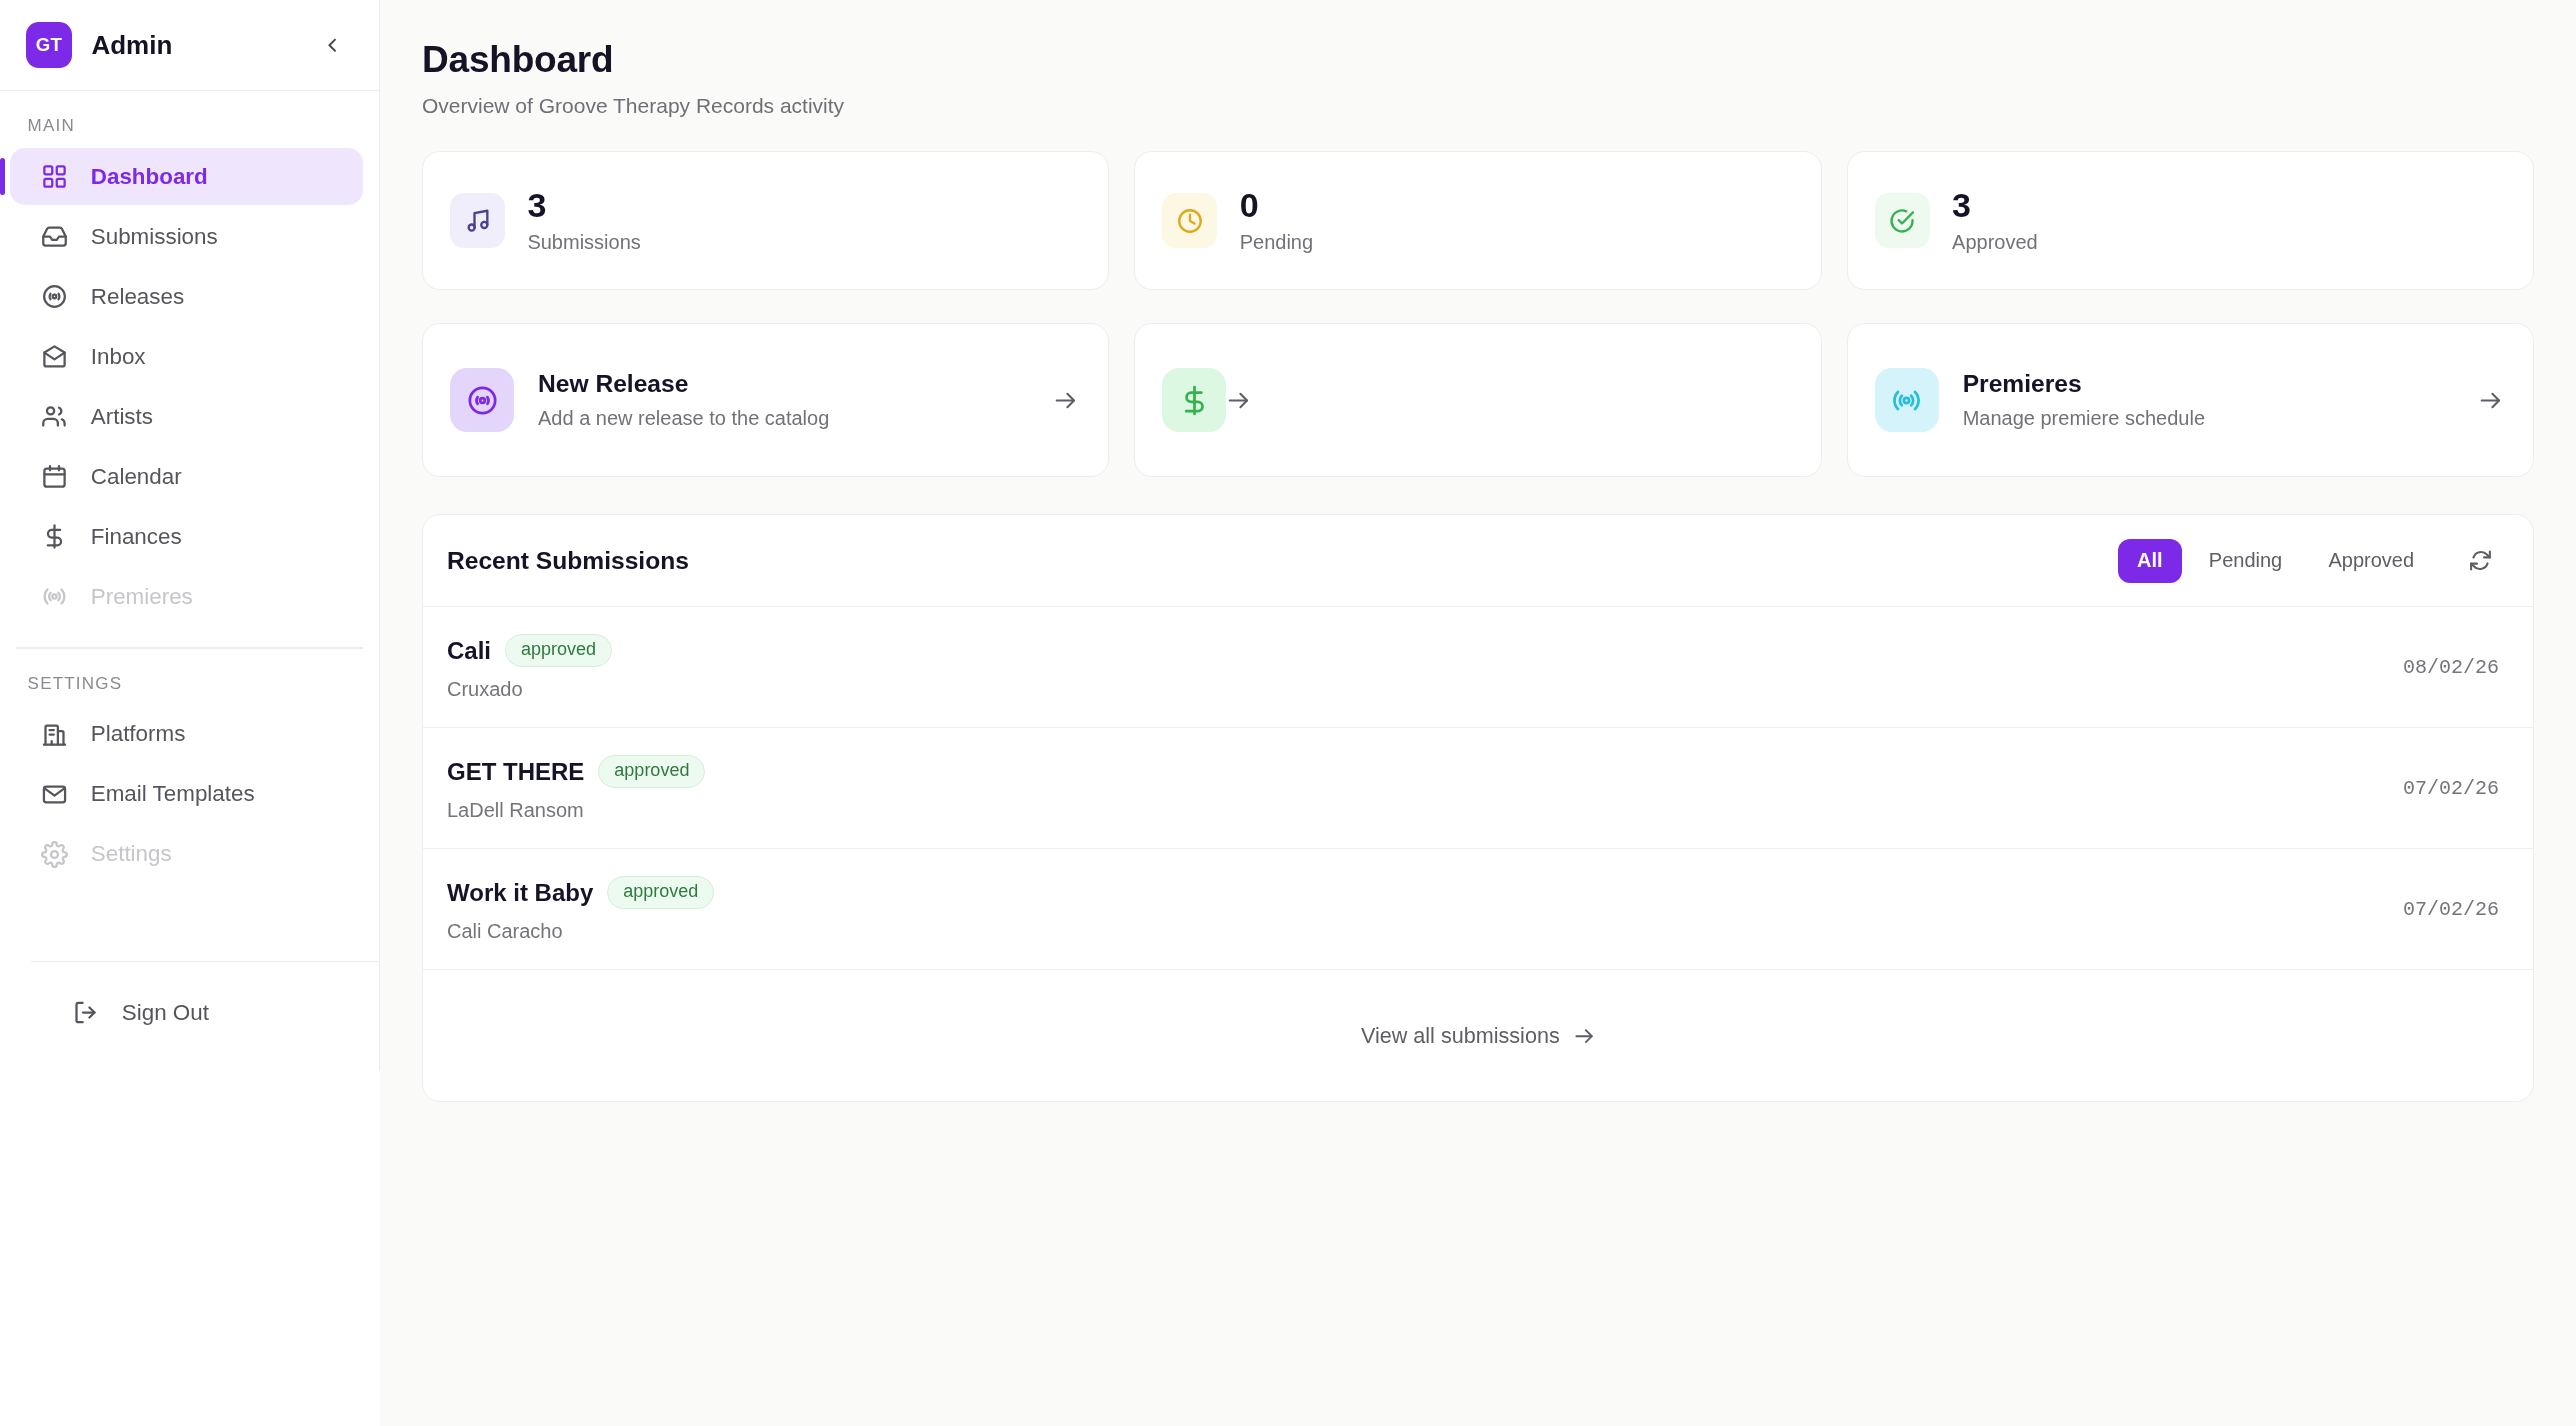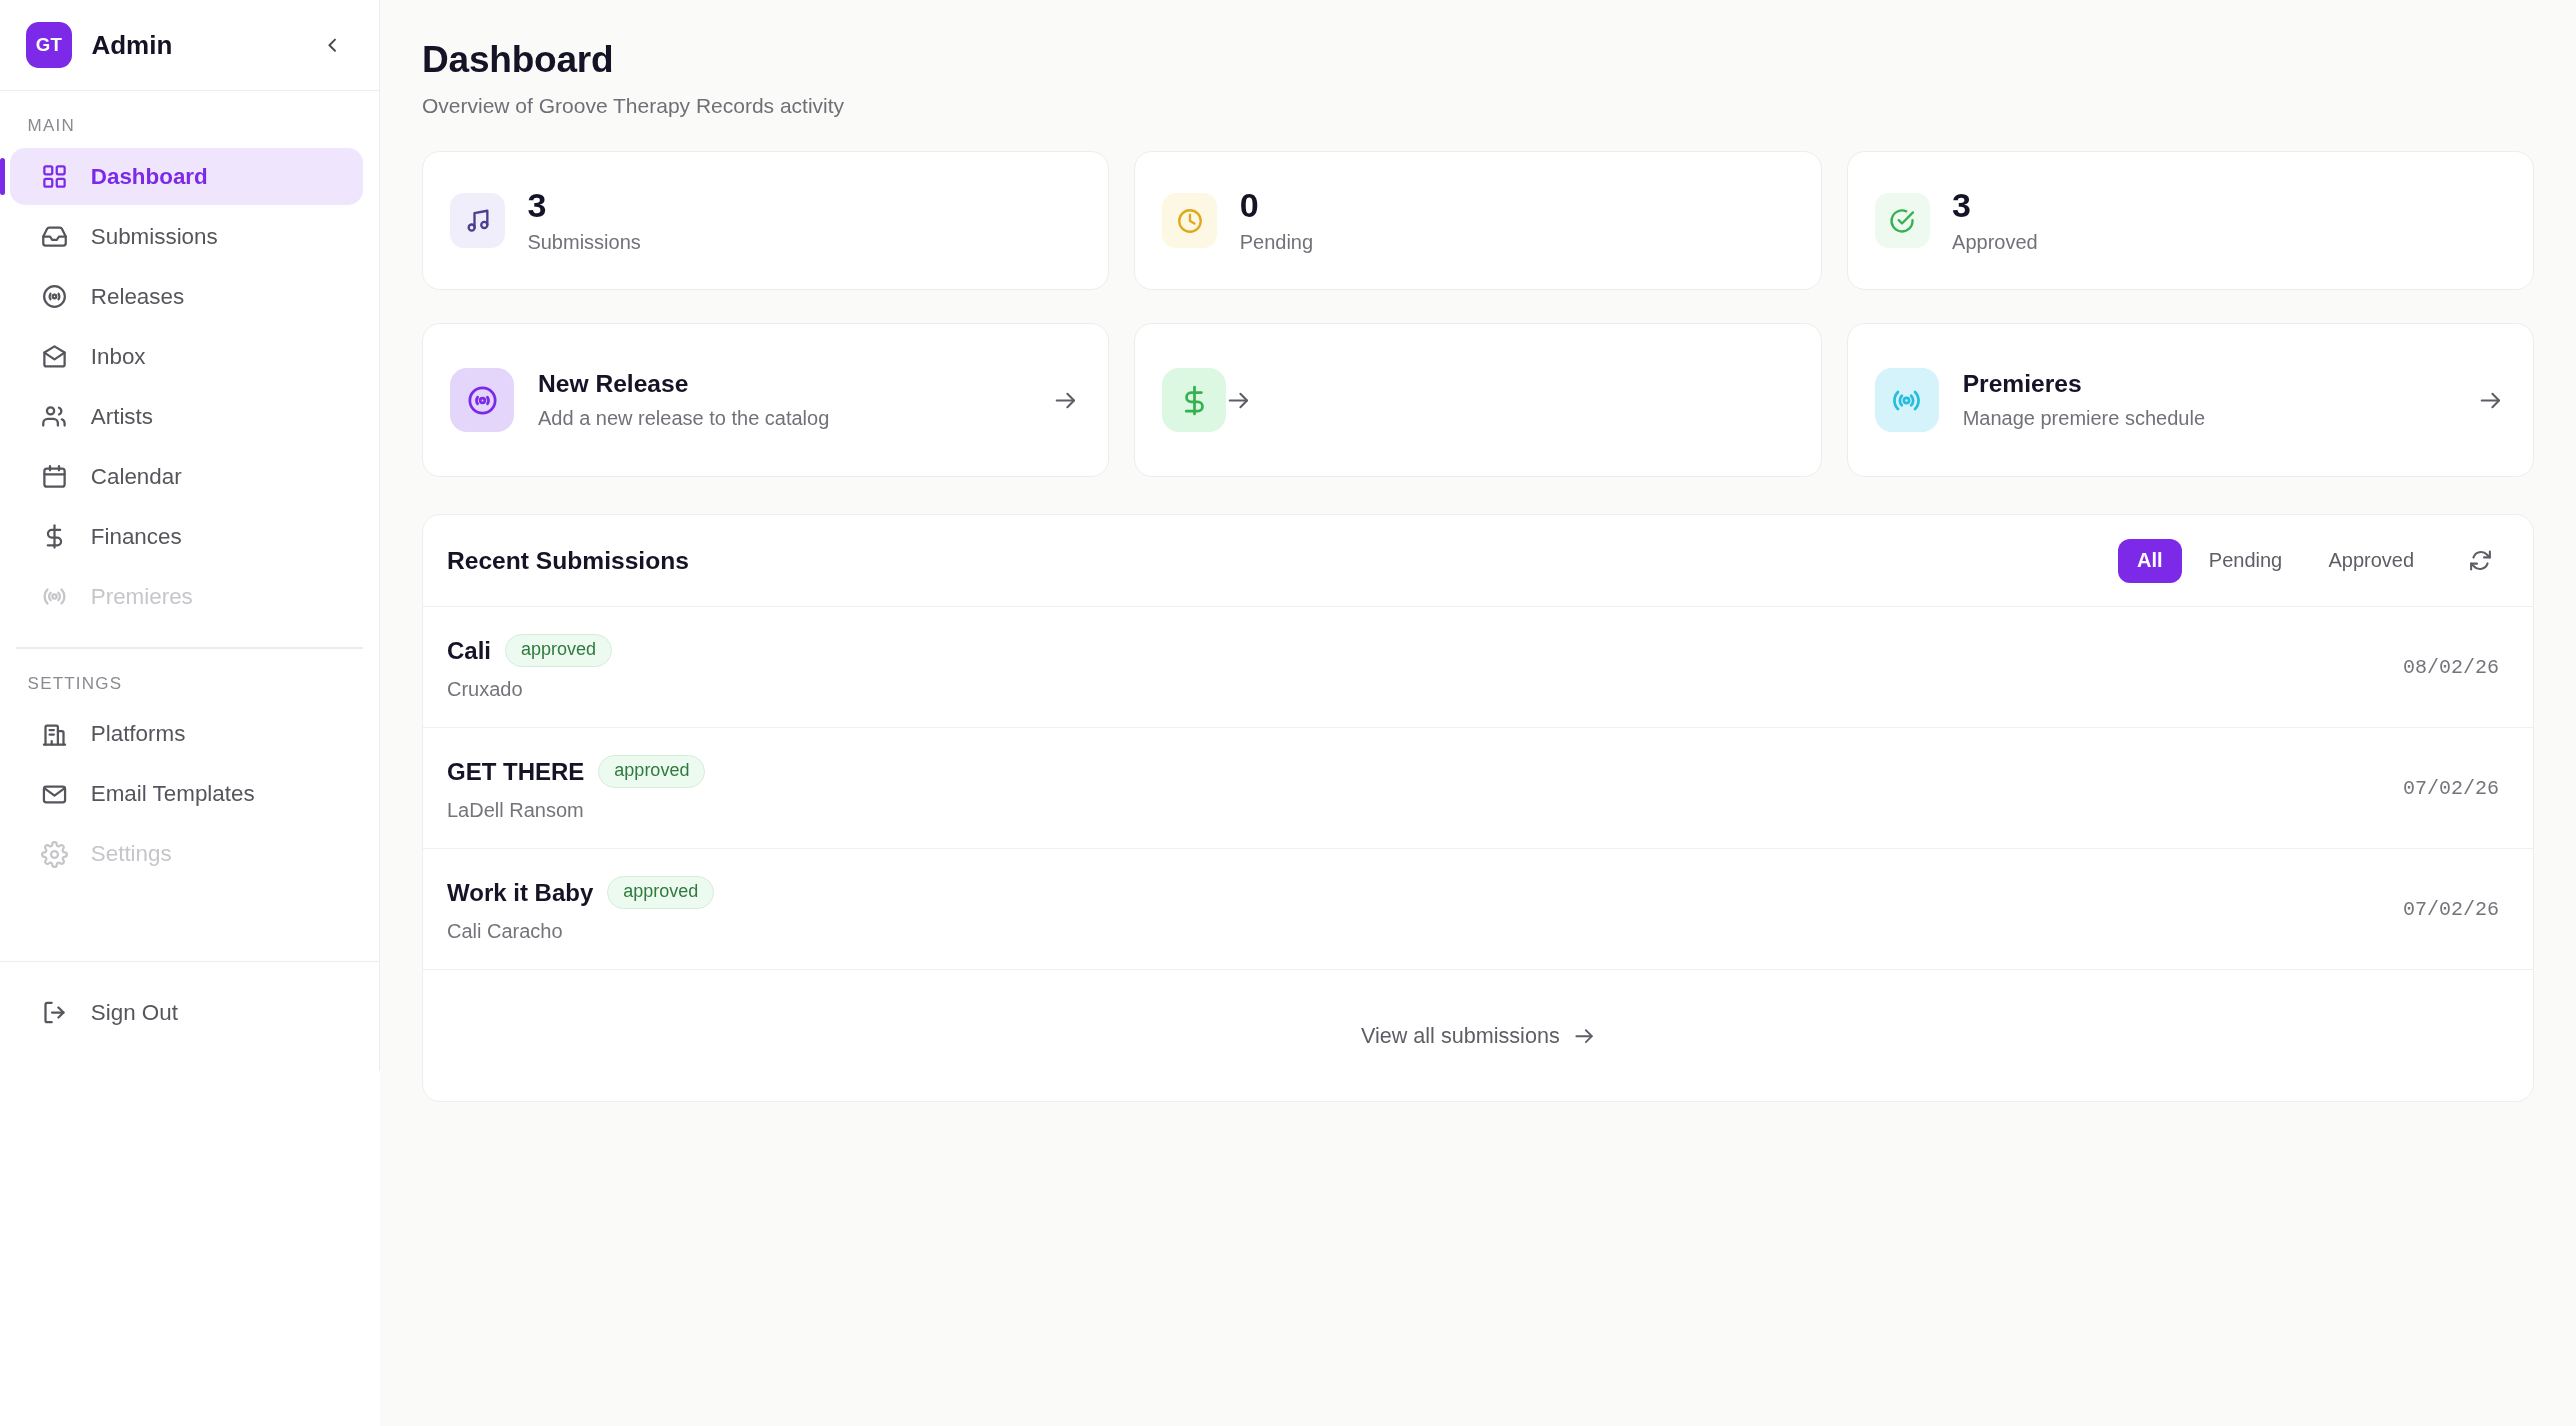--- a/index.html
+++ b/index.html
@@ -82,20 +82,21 @@
     background: #7c2ae8;
   }
   .nav-item.disabled { color: #c6c6ca; cursor: default; }
   .sb-divider {
     height: 1.5px; background: #ececec;
     margin: 22.4px 16.4px 25px 16.4px;
   }
   .sb-foot {
     border-top: 1.5px solid #ececec;
     padding: 22.4px 0 30px 0;
+    margin-left: 31px;
   }
   .sb-foot .nav-item { margin-bottom: 0; }
 
   
   .main {
     flex: 1 1 auto;
     background: #fafaf9;
     height: 1427px;
     padding: 39px 42px 0 42px;
     overflow: hidden;

